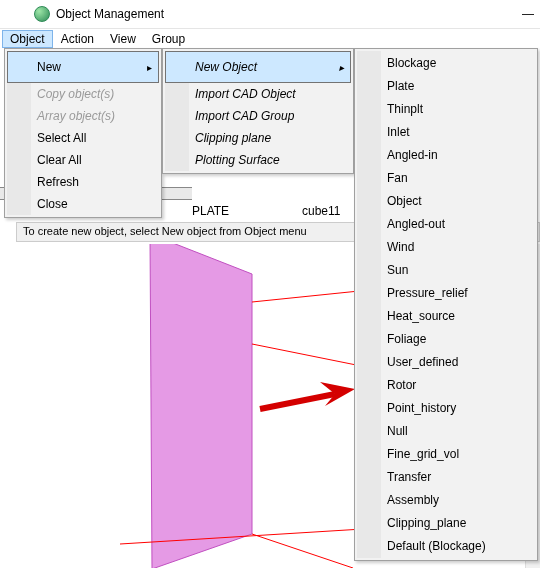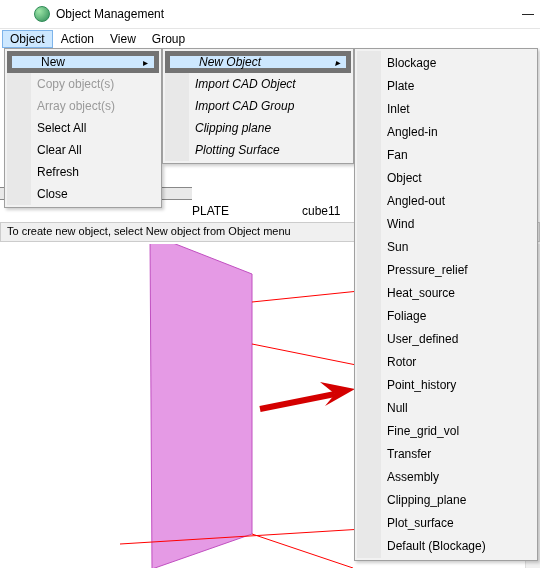--- a/index.html
+++ b/index.html
@@ -8,30 +8,30 @@
   .titlebar-icon { width: 16px; height: 16px; border-radius: 50%; background: radial-gradient(circle at 30% 30%, #9ee6a8, #2e8b57); margin-right: 6px; border:1px solid #2e8b57; }
   .titlebar-title { flex: 1; color: #000; }
   .titlebar-buttons { display: flex; gap: 14px; color: #000; }
   .titlebar-buttons span { width: 12px; text-align: center; }
   .menubar { height: 20px; display: flex; align-items: center; padding: 0 2px; background: #fff; border-top: 1px solid #e5e5e5; }
   .menubar-item { padding: 2px 8px; cursor: default; }
   .menubar-item.active { background: #cde8ff; border: 1px solid #7eb4ea; padding: 1px 7px; }
   .submenu { position: absolute; background: #f2f2f2; border: 1px solid #a0a0a0; box-shadow: 2px 2px 3px rgba(0,0,0,.2); padding: 2px; }
   .submenu .gutter { position:absolute; left:2px; top:2px; bottom:2px; width:24px; background:#e8e8e8; }
   .submenu-item { position: relative; height: 22px; display: flex; align-items: center; padding-left: 30px; padding-right: 18px; cursor: default; white-space: nowrap; }
-  .submenu-item.disabled { color: #9a9a9a; }
-  .submenu-item.highlight { background: #cde8ff; border: 5px solid #737373; padding-left:29px; padding-right:17px; height:22px; }
+  .submenu-item.disabled { color: #9a9a9a; font-style: italic; }
+  .submenu-item.highlight { background: #cde8ff; border: 1px solid #737373; padding-left:29px; padding-right:17px; height:32px; }
   .submenu-item .arrow { position: absolute; right: 6px; font-size: 10px; color: #000; }
   .submenu-item.highlight .arrow { color:#000; }
   #menu1 { left: 4px; top: 48px; width: 158px; }
   #menu2 { left: 162px; top: 48px; width: 192px; font-style: italic; }
   #menu3 { left: 354px; top: 48px; width: 184px; padding-bottom:3px;}
   #menu3 .submenu-item { height: 23px; text-align: right; }
   .canvas-area { position: absolute; left:0; top: 244px; right:0; bottom:0; background:#fff; }
-  .statusbar { position:absolute; left:0; top:222px; right:0; height:20px; background:#f0f0f0; border:1px solid #ccc; padding:2px 6px; font-size:11px; }
+  .statusbar { position:absolute; left:16px; top:222px; right:0; height:20px; background:#f0f0f0; border:1px solid #ccc; padding:2px 6px; font-size:11px; }
   .row-frag { position:absolute; left:192px; top:202px; height:18px; display:flex; align-items:center; font-size:11px; color:#000; }
   .row-frag span:first-child { width:110px; }
   .row-frag span:last-child { }
   .bar-above { position:absolute; left:0; top:187px; width:192px; height:13px; border-top:1px solid #888; border-bottom:1px solid #888; background:#e9e9e9; }
   .tiny-fr { position:absolute; right:2px; top:52px; font-size:11px; }
   svg.scene { width:100%; height:100%; }
   .vscroll { position:absolute; right:0; top:244px; bottom:0; width:15px; background:#f0f0f0; border-left:1px solid #ddd; }
   .vscroll .thumb { position:absolute; left:2px; right:2px; top:4px; height:60px; background:#c4c4c4; border-radius:2px; }
 </style>
 </head>
@@ -132,20 +132,23 @@
 
 <div class="submenu" id="menu3">
   <div class="gutter"></div>
 <div class="submenu-item">
       <span>Blockage</span>
     </div>
     <div class="submenu-item">
       <span>Plate</span>
     </div>
     <div class="submenu-item">
+      <span>Thinplt</span>
+    </div>
+    <div class="submenu-item">
       <span>Inlet</span>
     </div>
     <div class="submenu-item">
       <span>Angled-in</span>
     </div>
     <div class="submenu-item">
       <span>Fan</span>
     </div>
     <div class="submenu-item">
       <span>Object</span>
@@ -186,18 +189,15 @@
     <div class="submenu-item">
       <span>Transfer</span>
     </div>
     <div class="submenu-item">
       <span>Assembly</span>
     </div>
     <div class="submenu-item">
       <span>Clipping_plane</span>
     </div>
     <div class="submenu-item">
-      <span>Plot_surface</span>
-    </div>
-    <div class="submenu-item">
       <span>Default (Blockage)</span>
     </div>
   </div>
 
 </body></html>

